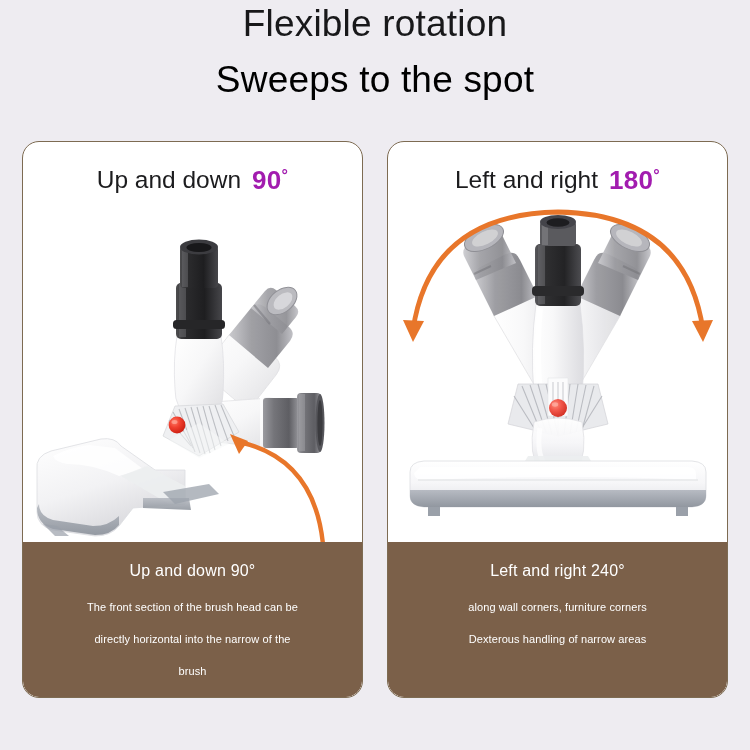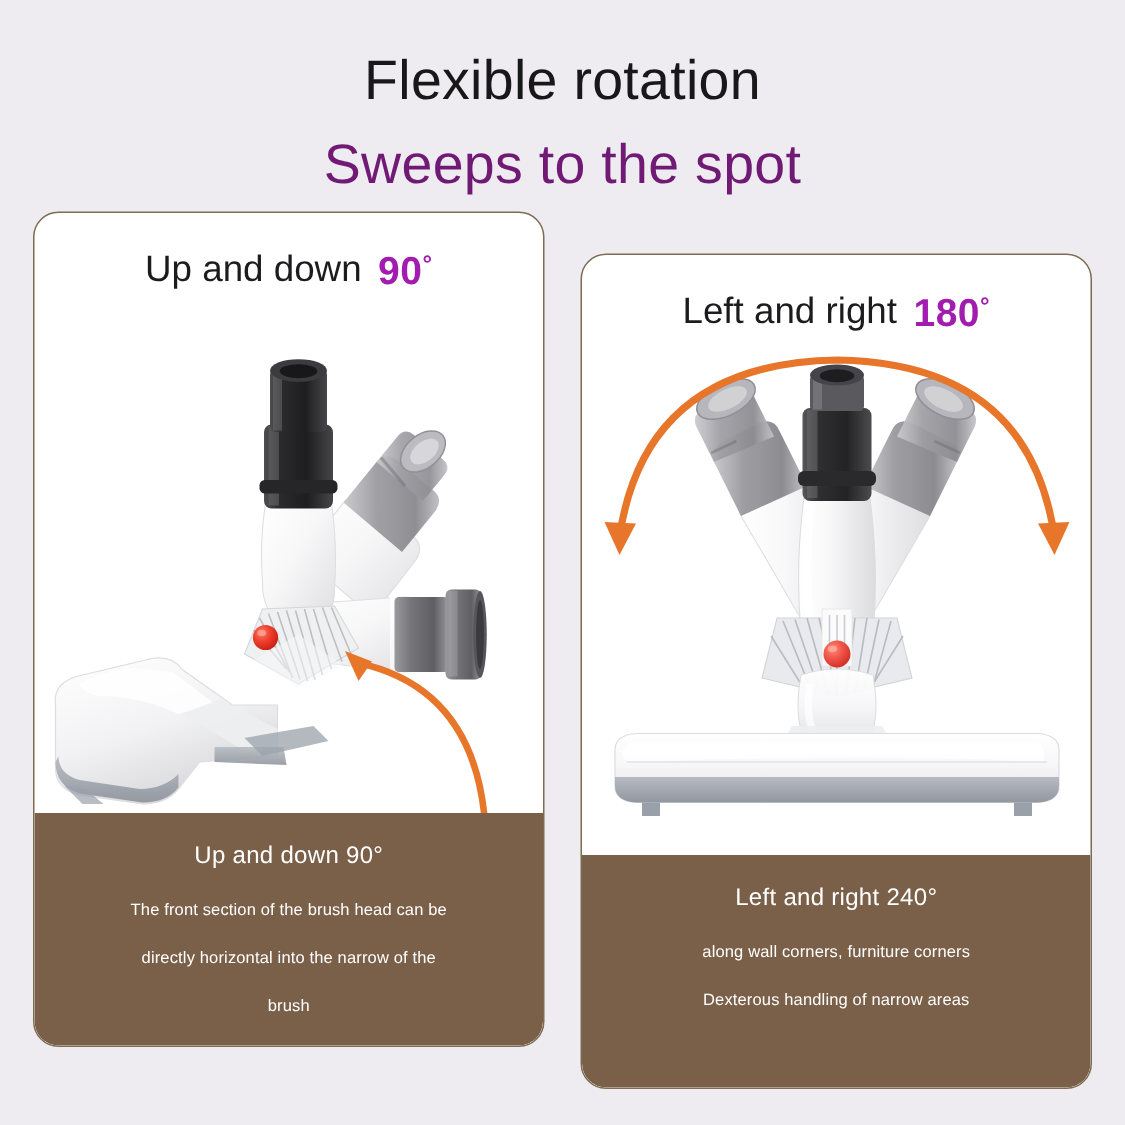--- a/index.html
+++ b/index.html
@@ -18,32 +18,32 @@
   }
 
   
   .headings {
     position: absolute;
     top: 0;
     left: 0;
     width: 750px;
     height: 130px;
     text-align: center;
-    padding-top: 30px;
+    padding-top: 0;
   }
   .heading-1 {
     font-size: 37px;
     color: #18181a;
     font-weight: 400;
     letter-spacing: 0.2px;
     line-height: 48px;
   }
   .heading-2 {
     font-size: 37px;
-    color: #701a75;
+    color: #000000;
     font-weight: 400;
     letter-spacing: 0.2px;
     line-height: 48px;
     margin-top: 8px;
   }
 
   
   .panels {
     position: absolute;
     top: 141px;
@@ -57,21 +57,21 @@
     width: 341px;
     height: 557px;
     background: #ffffff;
     border: 1.4px solid #7d6b52;
     border-radius: 17px;
     overflow: hidden;
     display: flex;
     flex-direction: column;
   }
   .panel-left  { left: 22px; }
-  .panel-right { left: 387px; margin-top: 28px; }
+  .panel-right { left: 387px; }
 
   
   .panel-head {
     height: 66px;
     flex: 0 0 66px;
     display: flex;
     align-items: center;
     justify-content: center;
     padding-top: 10px;
     white-space: nowrap;

